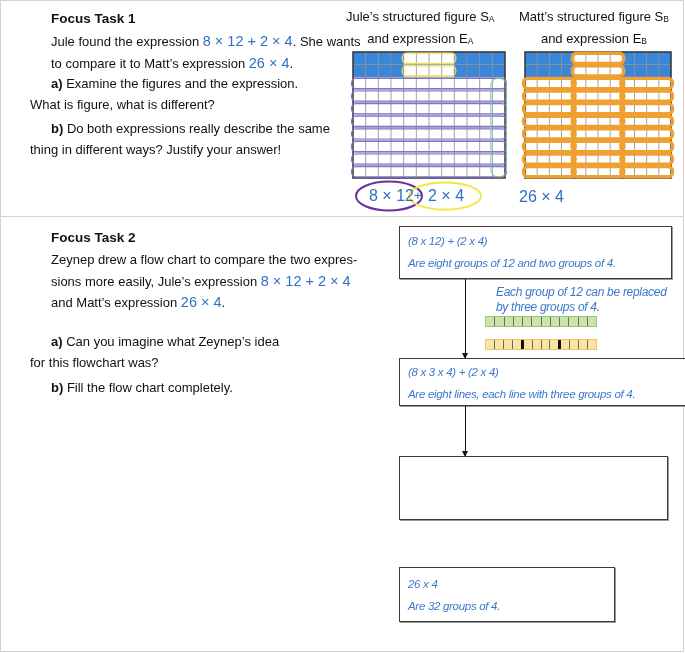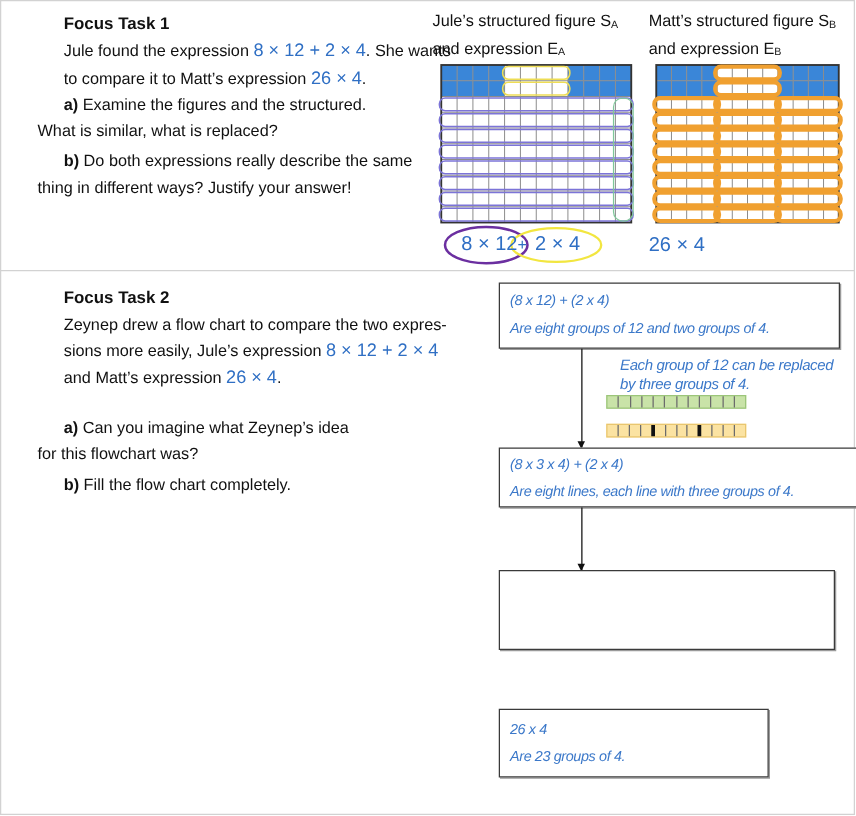--- a/index.html
+++ b/index.html
@@ -7,21 +7,21 @@
          font-family:"Liberation Sans", sans-serif; color:#111; }
   .frame { position:absolute; left:0; top:0; width:684px; height:652px;
            box-sizing:border-box; border:1px solid #d2d2d2; }
   .sep { position:absolute; left:0; top:216px; width:684px; height:1px; background:#d2d2d2; }
   .abs { position:absolute; }
   .txt { position:absolute; left:7px; font-size:13px; white-space:nowrap; line-height:20px;padding-left:44px; }
   .txt b { font-weight:bold; }
   .indent { padding-left:23px; }
   .expr { color:#2f6fc4; font-size:14.5px; }
   .title { font-weight:bold; font-size:13.5px; }
-  .figtitle { position:absolute; font-size:13px; line-height:20px; white-space:nowrap; }
+  .figtitle { position:absolute; font-size:13px; line-height:20px; white-space:nowrap;text-align:center; }
   .figtitle sub { font-size:8.5px; vertical-align:-1px; }
   .bigexpr { position:absolute; color:#2f6fc4; font-size:16px; white-space:nowrap; line-height:20px; }
   .fbox { position:absolute; border:1.5px solid #3a3a3a; box-sizing:border-box; background:#fff;
           box-shadow:1px 1px 0 #9a9a9a; }
   .hand { position:absolute; left:8px; color:#3b78c9; font-style:italic; font-size:11.5px;
           letter-spacing:-0.3px; white-space:nowrap; line-height:14px; }
   .arrow { position:absolute; width:1.3px; background:#111; }
   .arrow::after { content:""; position:absolute; left:-3px; bottom:-1px; width:0; height:0;
                   border-left:3.6px solid transparent; border-right:3.6px solid transparent;
                   border-top:6px solid #111; }
@@ -41,23 +41,23 @@
 
 <div>
   <div class="txt title" style="top:9px">Focus Task 1</div>
   <div class="txt" style="top:31px">
     <span>Jule found the expression </span><span class="expr">8 × 12 + 2 × 4</span><span>. She wants</span>
   </div>
   <div class="txt" style="top:53px">
     <span>to compare it to Matt’s expression </span><span class="expr">26 × 4</span><span>.</span>
   </div>
   <div class="txt" style="top:74px">
-    <b>a)</b><span> Examine the figures and the structured.</span>
-  </div>
-  <div class="txt indent" style="top:95px">What is similar, what is replaced?</div>
+    <b>a)</b><span> Examine the figures and the expression.</span>
+  </div>
+  <div class="txt indent" style="top:95px">What is figure, what is different?</div>
   <div class="txt" style="top:119px">
     <b>b)</b><span> Do both expressions really describe the same</span>
   </div>
   <div class="txt indent" style="top:140px">thing in different ways? Justify your answer!</div>
 </div>
 
 <div>
   <div class="figtitle" style="left:346px; top:7px;">
     <span>Jule’s structured figure S</span><sub>A</sub><br>
     <span>and expression E</span><sub>A</sub>
@@ -270,15 +270,15 @@
 
   <div class="arrow" style="left:465px; top:406px; height:50px;"></div>
 
   <div class="fbox" style="left:399px; top:456px; width:269px; height:64px;">
     <div class="hand" style="top:8px;"></div>
     <div class="hand" style="top:30px;"></div>
   </div>
 
   <div class="fbox" style="left:399px; top:567px; width:216px; height:55px;">
     <div class="hand" style="top:9px;">26 x 4</div>
-    <div class="hand" style="top:31px;">Are 23 groups of 4.</div>
+    <div class="hand" style="top:31px;">Are 32 groups of 4.</div>
   </div>
 </div>
 
 </body></html>

